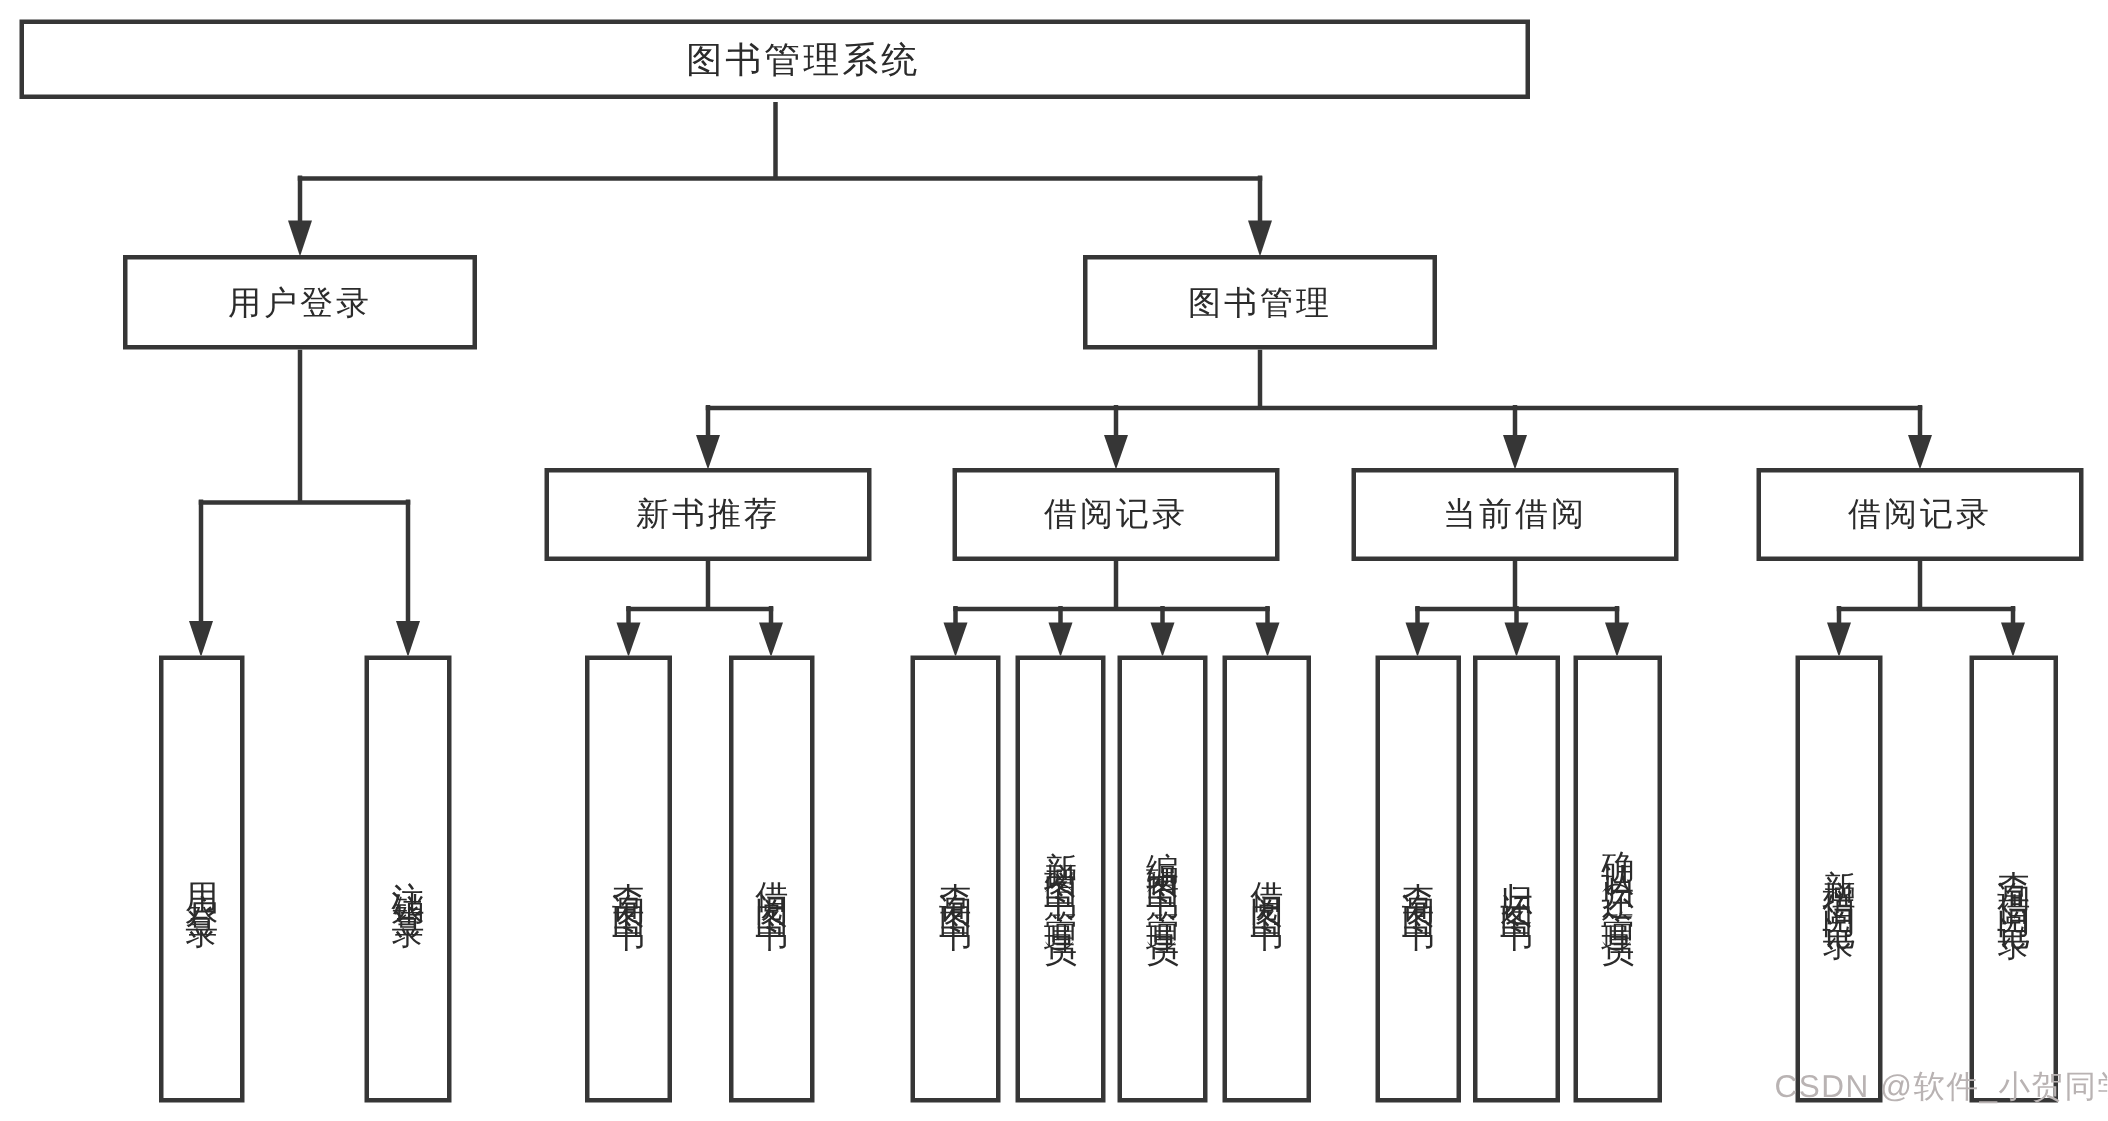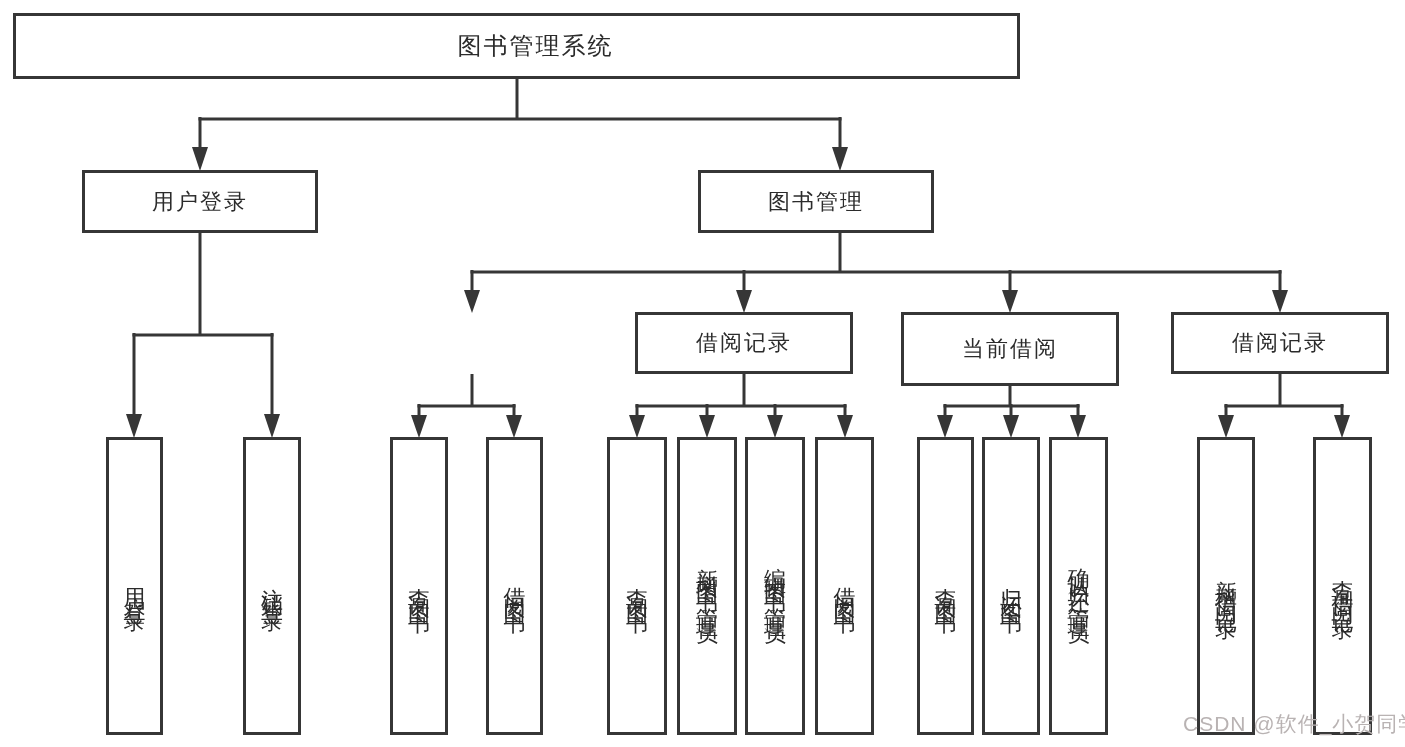--- a/index.html
+++ b/index.html
@@ -112,27 +112,28 @@
 
       <line x1="1280" y1="374" x2="1280" y2="407"></line>
       <line x1="1224.5" y1="406" x2="1343.5" y2="406"></line>
       <line x1="1226" y1="404" x2="1226" y2="417"></line>
       <polygon points="1218,415 1234,415 1226,438" stroke="none"></polygon>
       <line x1="1342" y1="404" x2="1342" y2="417"></line>
       <polygon points="1334,415 1350,415 1342,438" stroke="none"></polygon>
     </g>
   </svg>
 
-  <div class="box title" style="left:13px; top:13px; width:1007px; height:66px;padding-left:38px;">图书管理系统</div>
+  <div class="box title" style="left:13px; top:13px; width:1007px; height:53px;padding-left:38px;">图书管理系统</div>
 
   <div class="box" style="left:82px; top:170px; width:236px; height:63px;">用户登录</div>
-  <div class="box" style="left:698px; top:170px; width:236px; height:63px;">图书管理</div>
+  <div class="box" style="left:722px; top:170px; width:236px; height:63px;">图书管理</div>
 
+  <div class="box" style="left:363px; top:312px; width:218px; height:62px;">新书推荐</div>
   <div class="box" style="left:635px; top:312px; width:218px; height:62px;">借阅记录</div>
-  <div class="box" style="left:901px; top:312px; width:218px; height:74px;">当前借阅</div>
+  <div class="box" style="left:901px; top:312px; width:218px; height:62px;">当前借阅</div>
   <div class="box" style="left:1171px; top:312px; width:218px; height:62px;">借阅记录</div>
 
   <div class="box" style="left:106px; top:437px; width:57px; height:298px;">
     <span class="v-label">用户登录</span>
   </div>
   <div class="box" style="left:243px; top:437px; width:58px; height:298px;">
     <span class="v-label">注销登录</span>
   </div>
 
   <div class="box" style="left:390px; top:437px; width:58px; height:298px;">

